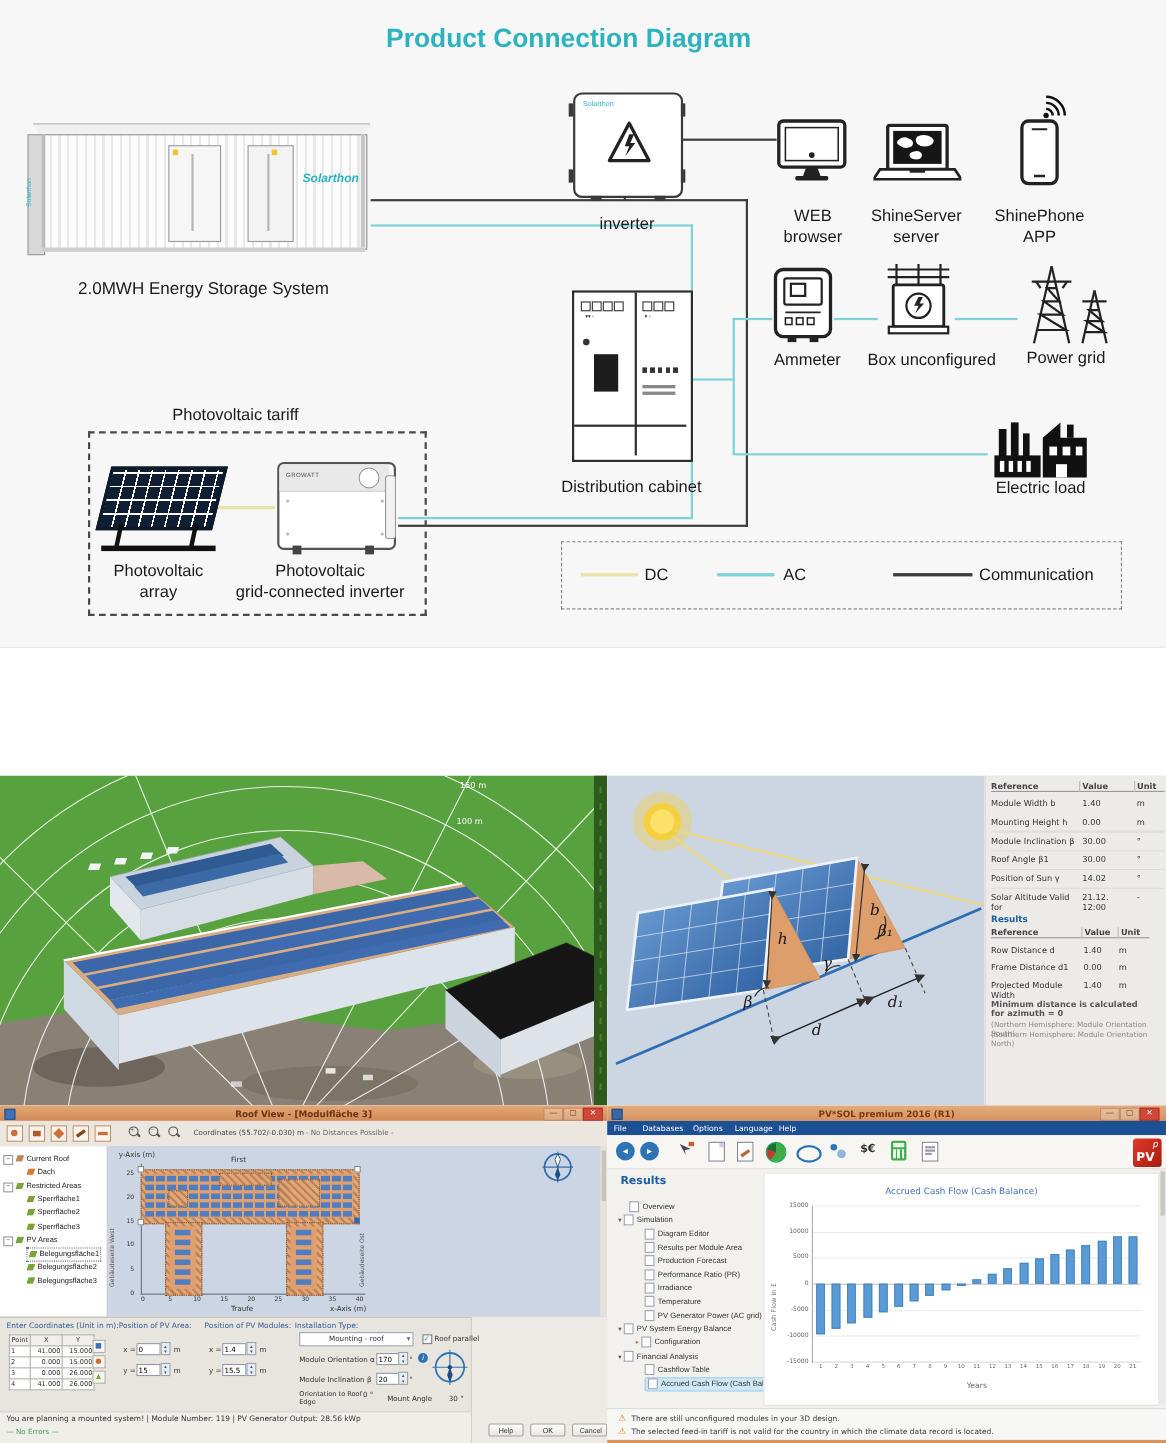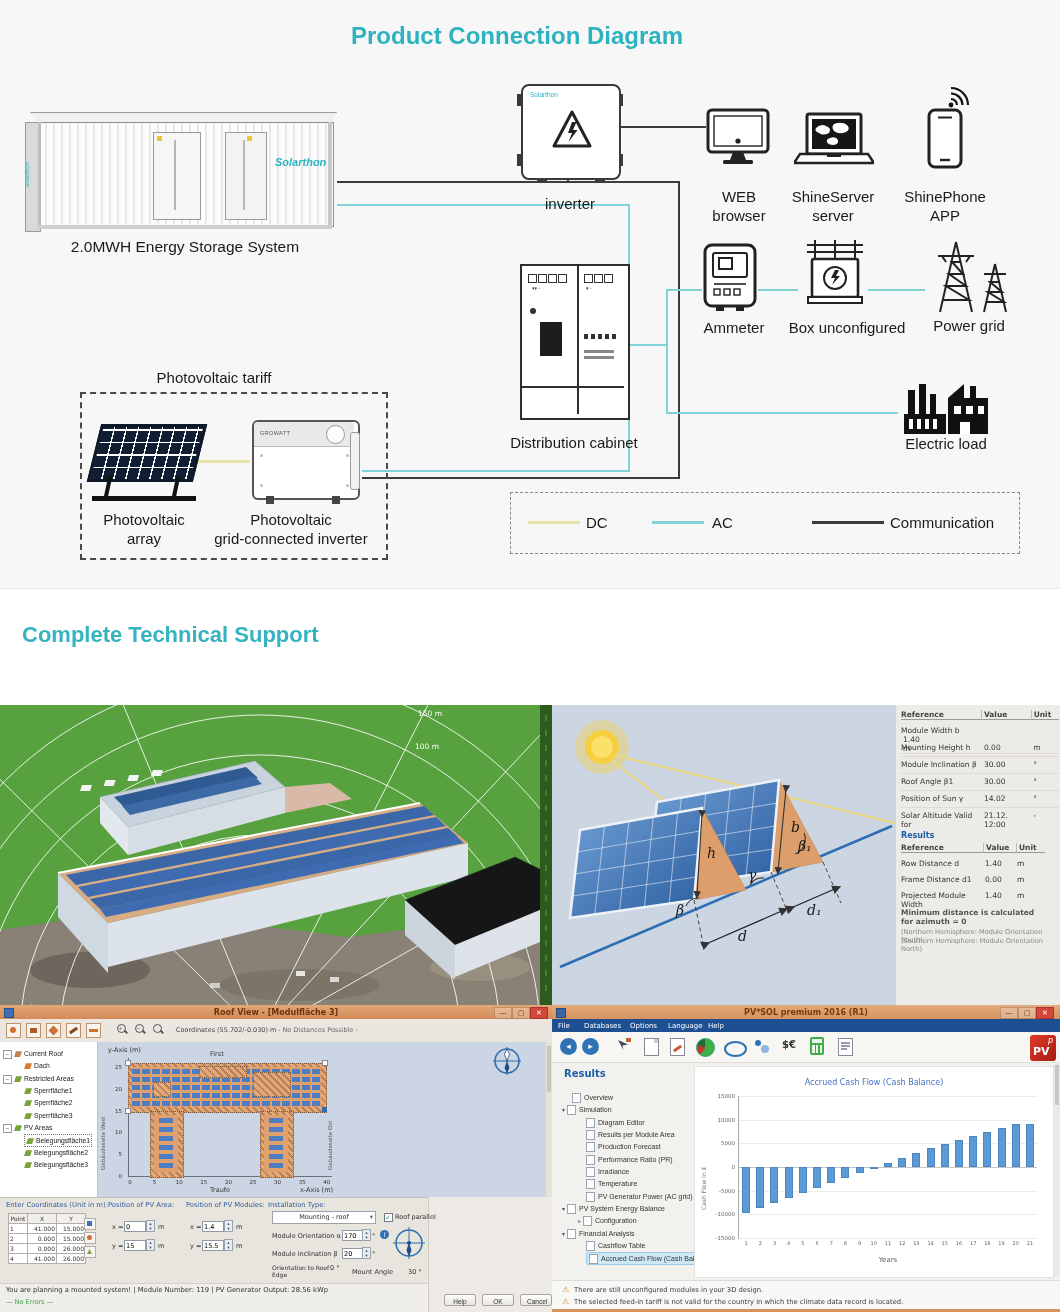--- a/index.html
+++ b/index.html
@@ -76,21 +76,21 @@
     <div class="abs" style="left:128px;top:22px;width:46px;height:86px;background:#f6f6f6;border:1px solid #9a9a9a;"></div>
     <div class="abs" style="left:200px;top:22px;width:40px;height:86px;background:#f3f3f3;border:1px solid #9a9a9a;"></div>
     <div class="abs" style="left:149px;top:30px;width:2px;height:70px;background:#b5b5b5;"></div>
     <div class="abs" style="left:218px;top:30px;width:2px;height:70px;background:#b5b5b5;"></div>
     <div class="abs" style="left:132px;top:26px;width:5px;height:5px;background:#f2c430;"></div>
     <div class="abs" style="left:222px;top:26px;width:5px;height:5px;background:#f2c430;"></div>
     <div class="abs" style="left:250px;top:46px;font-size:11px;font-weight:bold;font-style:italic;color:#2db3bf;">Solarthon</div>
     <div class="abs" style="left:-28px;top:62px;font-size:6px;color:#2db3bf;transform:rotate(-90deg);width:60px;text-align:center;">Solarthon</div>
     <div class="abs" style="left:13px;top:115px;width:294px;height:4px;background:#cfcfcf;"></div>
   </div>
-  <div class="lbl" style="left:30px;top:237px;width:310px;font-size:15.5px;">2.0MWH Energy Storage System</div>
+  <div class="lbl" style="left:30px;top:253px;width:310px;font-size:15.5px;">2.0MWH Energy Storage System</div>
 
   <div class="abs" style="left:521px;top:84px;width:96px;height:92px;background:#fff;border:2px solid #3a3a3a;border-radius:8px;">
     <div class="abs" style="left:7px;top:5px;font-size:6.5px;color:#2db3bf;">Solarthon</div>
     <svg class="abs" style="left:28px;top:22px;" width="42" height="44" viewBox="0 0 42 44">
       <polygon points="21,4 39,38 3,38" fill="none" stroke="#222" stroke-width="3" stroke-linejoin="round"></polygon>
       <path d="M21,14 l-4,11 h4 l-3.5,9 l9,-12 h-4.5 l3.5,-8 z" fill="#222"></path>
     </svg>
     <div class="abs" style="left:-6px;top:8px;width:4px;height:12px;background:#3a3a3a;"></div>
     <div class="abs" style="left:-6px;top:68px;width:4px;height:12px;background:#3a3a3a;"></div>
     <div class="abs" style="left:96px;top:8px;width:4px;height:12px;background:#3a3a3a;"></div>
@@ -245,21 +245,20 @@
 grid-connected inverter</div>
 
   <div class="abs" style="left:510px;top:492px;width:508px;height:60px;border:1.5px dashed #888;"></div>
   <div class="line" style="left:528px;top:521px;width:52px;height:3px;background:#e9e4a9;"></div>
   <div class="lbl" style="left:586px;top:513px;width:40px;text-align:left;">DC</div>
   <div class="line" style="left:652px;top:521px;width:52px;height:3px;background:#7fd2d6;"></div>
   <div class="lbl" style="left:712px;top:513px;width:40px;text-align:left;">AC</div>
   <div class="line" style="left:812px;top:521px;width:72px;height:3px;background:#3c3c3c;"></div>
   <div class="lbl" style="left:890px;top:513px;width:130px;text-align:left;">Communication</div>
 
-  <div class="abs" style="left:22px;top:622px;font-size:22px;font-weight:bold;color:#35b4c0;">Complete Technical Support</div>
 
   <svg class="abs" style="left:0;top:705px;" width="552" height="300" viewBox="0 0 552 300">
     <rect x="0" y="0" width="552" height="300" fill="#58a13f"></rect>
     <polygon points="0,225 130,205 350,232 552,205 552,300 0,300" fill="#8a8176"></polygon>
     <ellipse cx="90" cy="265" rx="60" ry="18" fill="#6e665c"></ellipse>
     <ellipse cx="300" cy="280" rx="80" ry="16" fill="#7c7467"></ellipse>
     <ellipse cx="480" cy="262" rx="50" ry="14" fill="#97907f"></ellipse>
     <rect x="296" y="266" width="9" height="5" fill="#e8e6e2"></rect>
     <rect x="330" y="272" width="9" height="5" fill="#dcdad6"></rect>
     <rect x="210" y="278" width="10" height="5" fill="#cfcdc9"></rect>
@@ -375,21 +374,21 @@
       <text x="255" y="210">d₁</text>
     </g>
   </svg>
 
   <div class="abs" style="left:895px;top:705px;width:165px;height:300px;background:#edebe7;border-left:1px solid #d8d5cf;"></div>
   <div class="crow ui" style="left:901px;top:710px;font-weight:bold;color:#444;">
     <span class="c1" style="border-bottom:1px solid #999;">Reference</span>
     <span class="c2" style="border-bottom:1px solid #999;border-left:1px solid #bbb;padding-left:2px;">Value</span>
     <span class="c3" style="border-bottom:1px solid #999;border-left:1px solid #bbb;padding-left:2px;">Unit</span>
   </div>
-  <div class="crow ui" style="left:901px;top:726px;border-bottom:1px solid #dedbd5;padding-bottom:0;flex-direction:column;">
+  <div class="crow ui" style="left:901px;top:726px;border-bottom:1px solid #dedbd5;padding-bottom:20px;">
     <span class="c1">Module Width b</span>
       <span class="c2" style="padding-left:2px;">1.40</span>
       <span class="c3" style="padding-left:2px;">m</span>
   </div>
   <div class="crow ui" style="left:901px;top:743px;border-bottom:1px solid #dedbd5;padding-bottom:4px;">
     <span class="c1">Mounting Height h</span>
       <span class="c2" style="padding-left:2px;">0.00</span>
       <span class="c3" style="padding-left:2px;">m</span>
   </div>
   <div class="crow ui" style="left:901px;top:760px;border-bottom:1px solid #dedbd5;padding-bottom:4px;">

